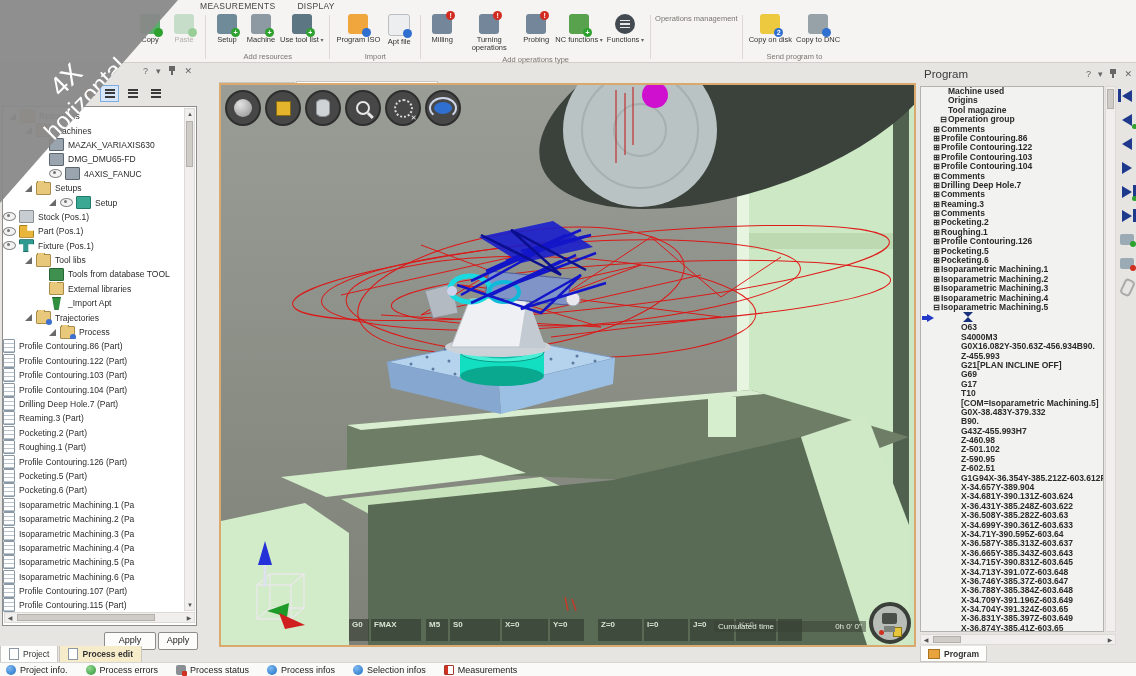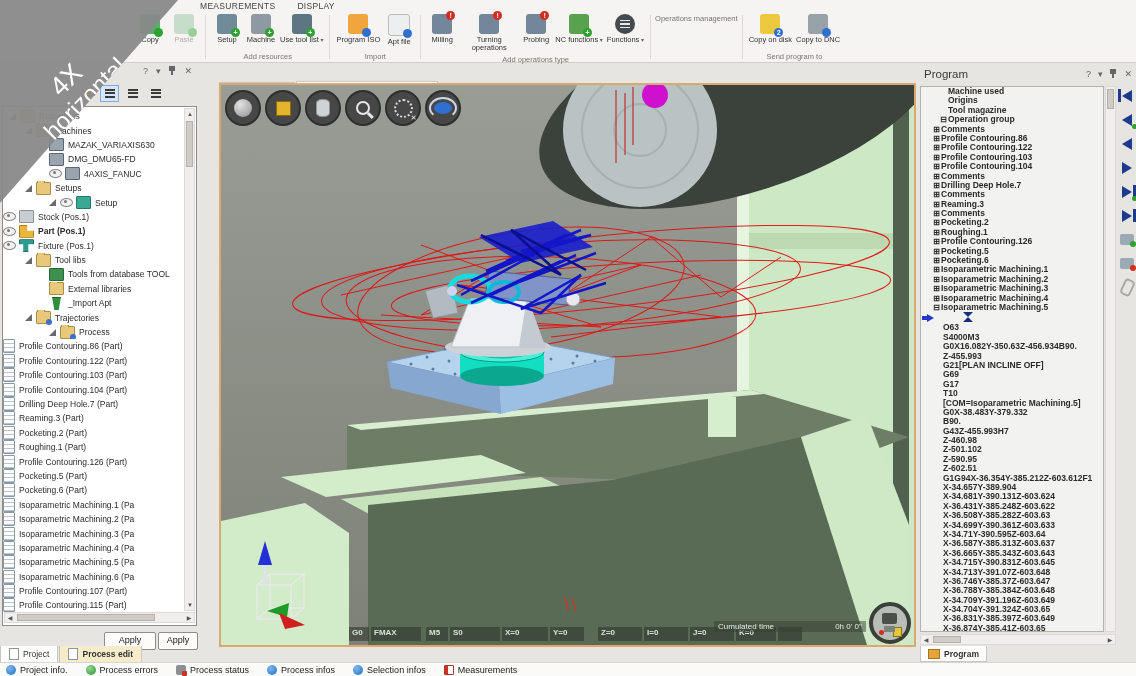--- a/index.html
+++ b/index.html
@@ -72,21 +72,21 @@
   .ic-folder-b .tico::after{content:"";position:absolute;right:-2px;bottom:-2px;width:6px;height:6px;border-radius:50%;background:#3b6fd0}
   .ic-machine .tico{background:#9aa4ae;border-color:#5c666e}
   .ic-setup .tico{background:#3aa893;border-color:#1f7a69}
   .ic-stock .tico{background:#c8cdd2;border-color:#8a9096}
   .ic-part .tico{background:#e8b63a;border-color:#a87f1f;clip-path:polygon(0 0,55% 0,55% 45%,100% 45%,100% 100%,0 100%)}
   .ic-fixture .tico{background:#2f9a8f;border-color:#1c6f66;clip-path:polygon(0 0,100% 0,100% 38%,62% 38%,62% 100%,28% 100%,28% 38%,0 38%)}
   .ic-tooldb .tico{background:#3f8f4f;border-color:#266536}
   .ic-tool .tico{background:#2f8f3f;border-color:#1d6629;clip-path:polygon(20% 0,80% 0,65% 100%,35% 100%)}
   .ic-doc .tico{background:#fff;border-color:#8a97a5;width:10px;height:12px;
       background-image:repeating-linear-gradient(180deg,transparent 0 3px,#b9c4cf 3px 4px)}
-  .trow.b .tlab{font-weight:bold}
+  .trow.b .tlab{font-weight:normal}
   .lv0{padding-left:6px}.lv1{padding-left:22px}.lv2{padding-left:46px}.lv3{}
   
   .sb{position:absolute;background:#f1efed;border:1px solid #dcd9d6;box-sizing:border-box}
   .sbt{position:absolute;background:#cfccc8;border:1px solid #b4b1ad;box-sizing:border-box}
   .sba{position:absolute;font-size:6px;color:#555;text-align:center;line-height:10px;width:10px;height:10px}
   #lp-vscroll{left:181px;top:1px;width:11px;height:503px}
   #lp-hscroll{left:1px;top:505px;width:191px;height:11px}
   .pbtn{position:absolute;top:566px;width:50px;height:16px;background:#fcfcfb;border:1px solid #8f8d8a;border-radius:2px;
       font-size:9px;text-align:center;line-height:15px;color:#222}
   
@@ -106,41 +106,41 @@
   .vi-view{width:18px;height:18px;border-radius:50%;background:radial-gradient(circle at 35% 30%,#e2e2e2,#909090)}
   .vi-cube{width:13px;height:13px;background:#e3b42c;border:1px solid #8a6d12}
   .vi-cyl{width:12px;height:16px;background:#cfd3d6;border-radius:6px/4px;border:1px solid #8f9598}
   .vi-zoom{width:10px;height:10px;border:2.5px solid #e8e8e8;border-radius:50%;position:relative}
   .vi-zoom::after{content:"";position:absolute;width:7px;height:2.5px;background:#e8e8e8;transform:rotate(45deg);right:-6px;bottom:-3px}
   .vi-dots{width:15px;height:15px;border:2px dotted #d8d8d8;border-radius:50%;position:relative}
   .vi-dots::after{content:"✕";position:absolute;right:-6px;bottom:-6px;font-size:7px;color:#eee}
   .vi-sync{width:18px;height:12px;background:#2e6fd0;border-radius:50%;position:relative}
   .vi-sync::before{content:"";position:absolute;inset:-5px;border:2.5px solid #cfd8e8;border-bottom-color:transparent;border-radius:50%}
   #hud-bar{position:absolute;left:128px;bottom:4px;display:flex;gap:2px}
-  .hud-seg{height:14px;line-height:11px;font-size:8px;font-weight:bold;color:#d7e3d2;
+  .hud-seg{height:22px;line-height:11px;font-size:8px;font-weight:bold;color:#d7e3d2;
       background:rgba(42,50,40,.55);padding:0 3px;box-sizing:border-box;white-space:nowrap;overflow:hidden}
   .gapM{margin-left:3px}.gapL{margin-left:12px}
   #cum-bar{position:absolute;right:48px;bottom:13px;width:152px;height:11px;display:flex;justify-content:space-between;
       align-items:center;background:rgba(55,64,52,.5);padding:0 4px;font-size:8px;color:#e2ecdd;box-sizing:border-box}
   #robot{position:absolute;right:3px;bottom:1px;width:42px;height:42px;border-radius:50%;background:#b9bdb7;
       border:4px solid #3a3f39;box-sizing:border-box}
   #robot::before{content:"";position:absolute;left:9px;top:7px;width:15px;height:11px;background:#4a4f49;border-radius:2px}
   #robot::after{content:"";position:absolute;left:11px;top:20px;width:11px;height:6px;background:#7d827c}
   #robot .rdot{position:absolute;left:6px;bottom:5px;width:5px;height:5px;border-radius:50%;background:#d03020}
   #robot .rchip{position:absolute;right:5px;bottom:3px;width:7px;height:8px;background:#e6c53a;border:1px solid #8a7414}
   
   #program-panel{position:absolute;left:916px;top:66px;width:220px;height:596px}
   #pp-title{position:absolute;left:8px;top:2px;font-size:11.5px;color:#3a3a3a}
   #pp-head{position:absolute;right:4px;top:3px;display:flex;gap:7px;align-items:center;font-size:9px;color:#666}
   #pp-content{position:absolute;left:4px;top:20px;width:184px;height:546px;background:#f2f2f1;border:1px solid #b5b2ae;
       overflow:hidden;box-sizing:border-box}
   .prow{height:9.4px;line-height:9.4px;font-size:8.5px;font-weight:bold;white-space:nowrap;display:flex}
   .pfx{width:9px;flex:none;font-size:8px;text-align:center}
   .ind0{padding-left:18px}.ind1{padding-left:11px}
-  .gline{padding-left:22px;height:9.4px;line-height:9.4px;font-size:8.5px;font-weight:bold;white-space:nowrap}
+  .gline{padding-left:40px;height:9.4px;line-height:9.4px;font-size:8.5px;font-weight:bold;white-space:nowrap}
   #gmarker{position:relative;height:11px}
   #gmarker .bt1{position:absolute;left:42px;top:0;width:0;height:0;border-left:5px solid transparent;border-right:5px solid transparent;border-top:5px solid #16307a}
   #gmarker .bt2{position:absolute;left:42px;top:5px;width:0;height:0;border-left:5px solid transparent;border-right:5px solid transparent;border-bottom:5px solid #16307a}
   #gmarker .cur-tail{position:absolute;left:1px;top:4px;width:5px;height:4px;background:#2238c8}
   #gmarker .cur-head{position:absolute;left:6px;top:2px;width:0;height:0;border-top:4px solid transparent;border-bottom:4px solid transparent;border-left:7px solid #2238c8}
   #pp-vscroll{left:189px;top:20px;width:11px;height:546px}
   #pp-hscroll{left:4px;top:568px;width:196px;height:11px}
   #pp-navbar{position:absolute;left:202px;top:22px;width:18px;display:flex;flex-direction:column;align-items:center;gap:9px}
   .nv{position:relative;width:18px;height:15px;display:flex;align-items:center;justify-content:center}
   .tri-l{width:0;height:0;border-top:6px solid transparent;border-bottom:6px solid transparent;border-right:10px solid #1f3a8c}

